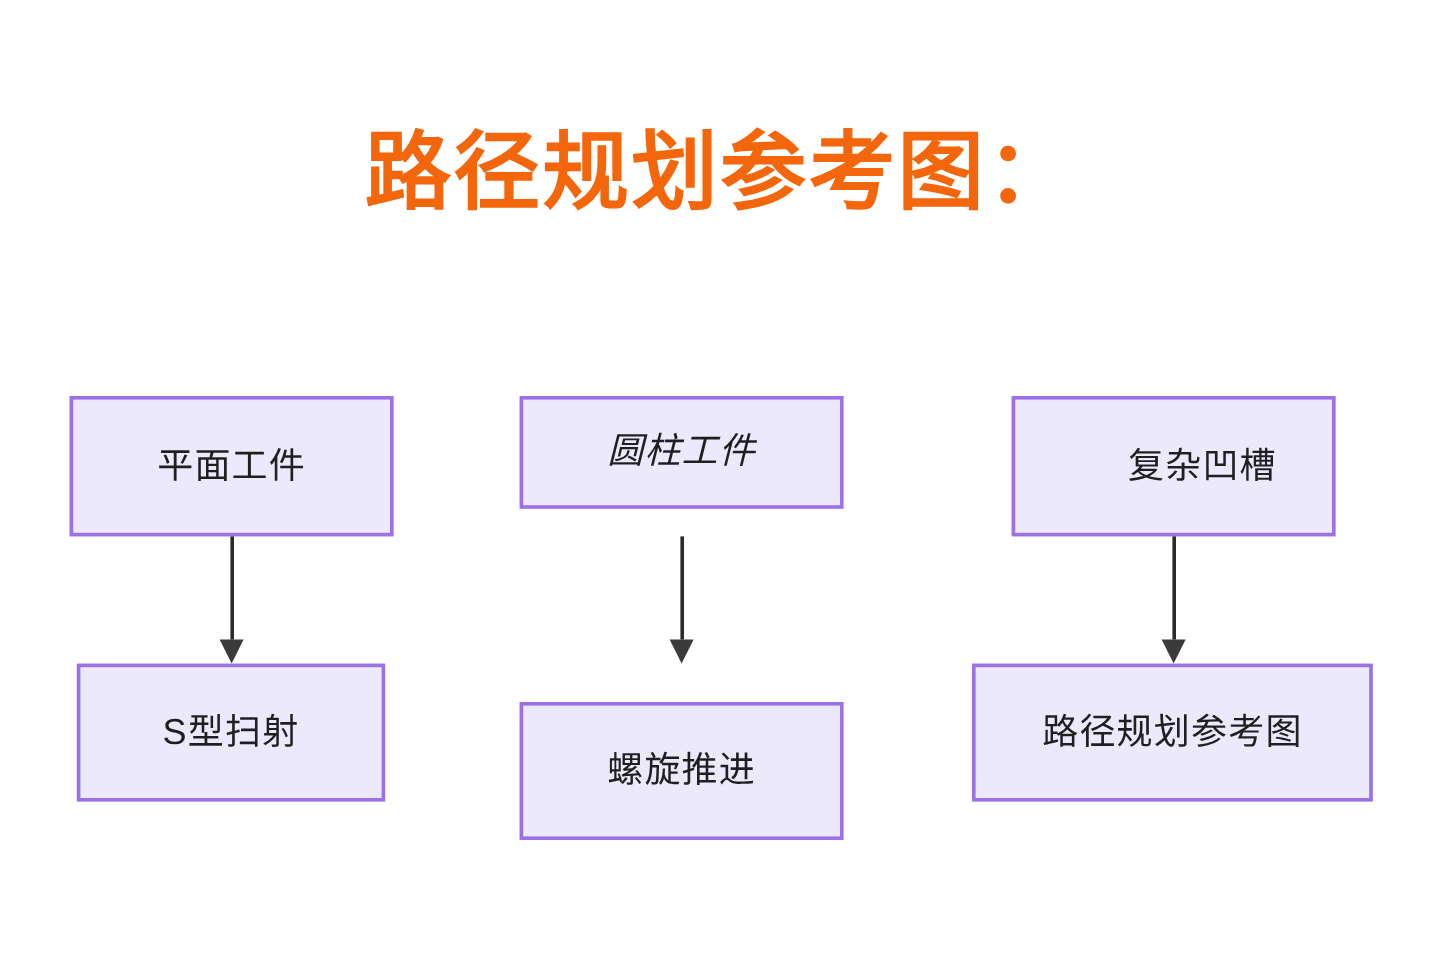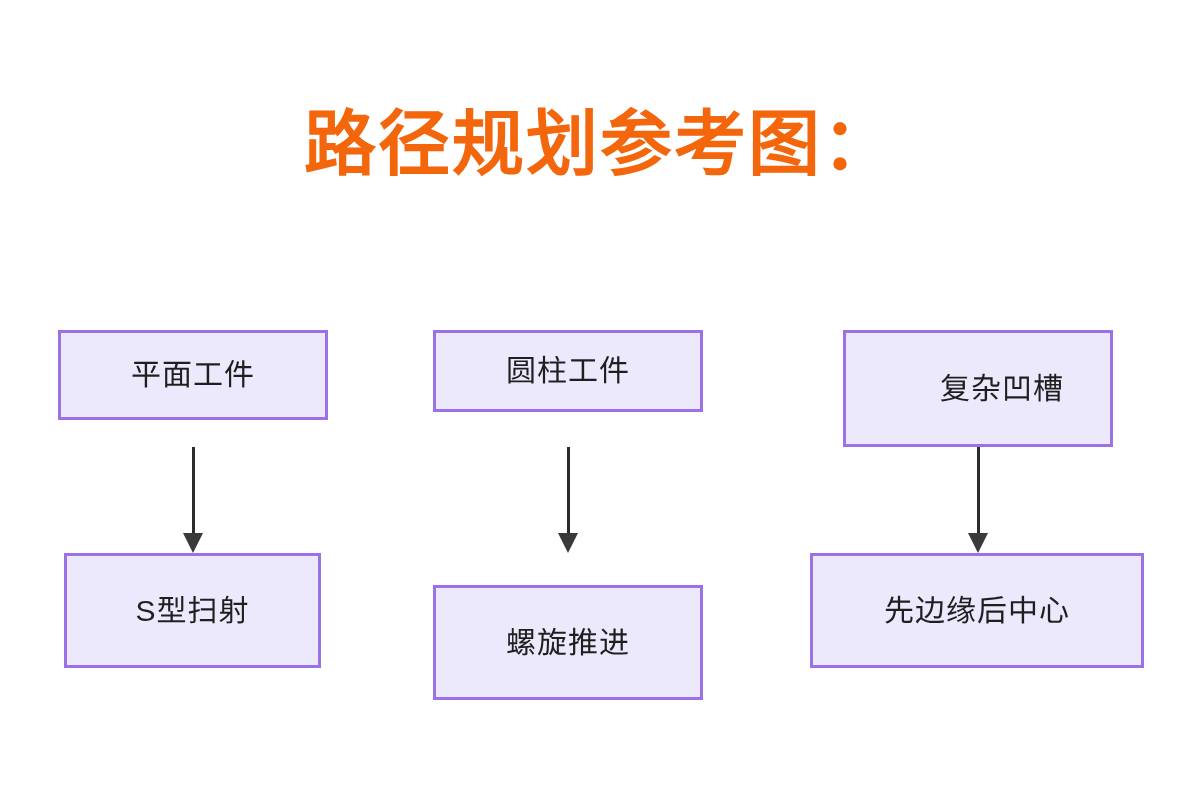--- a/index.html
+++ b/index.html
@@ -53,24 +53,24 @@
     color: #1f1f1f;
     font-size: 30px;
     font-weight: 400;
     line-height: 1;
     letter-spacing: 1px;
     white-space: nowrap;
     font-family: "Liberation Sans", "DejaVu Sans", sans-serif;
   }
 
   
-  #node-flat        { left: 58px;  top: 330px; width: 270px; height: 90px; }
+  #node-flat        { left: 58px;  top: 330px; width: 270px; height: 117px; }
   #node-s-scan      { left: 64px;  top: 553px; width: 257px; height: 115px; }
   
-  #node-cylinder    { left: 433px; top: 330px; width: 270px; height: 82px; }
+  #node-cylinder    { left: 433px; top: 330px; width: 270px; height: 94px; font-style: italic; }
   #node-spiral      { left: 433px; top: 553px; width: 270px; height: 115px; margin-top: 32px; }
   
   #node-groove      { left: 843px; top: 330px; width: 270px; height: 117px; padding-left: 48px; }
   #node-edge-center { left: 810px; top: 553px; width: 334px; height: 115px; }
 
   
   .connector {
     position: absolute;
     width: 24px;
   }
@@ -139,16 +139,16 @@
   <div class="node" id="node-groove">
     <span class="node-label">复杂凹槽</span>
   </div>
 
   <div class="connector" id="conn-3">
     <div class="shaft"></div>
     <div class="head"></div>
   </div>
 
   <div class="node" id="node-edge-center">
-    <span class="node-label">先边缘后中心</span>
+    <span class="node-label">路径规划参考图</span>
   </div>
 
 </div>
 
 </body></html>

